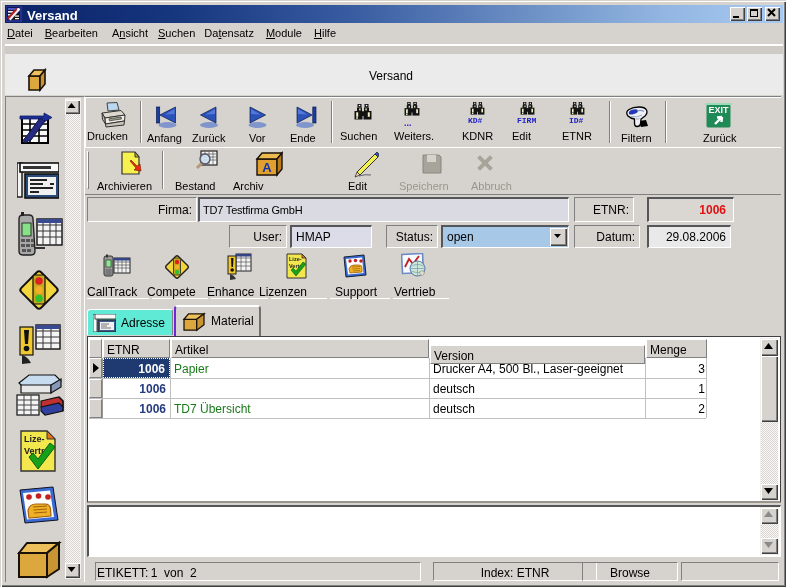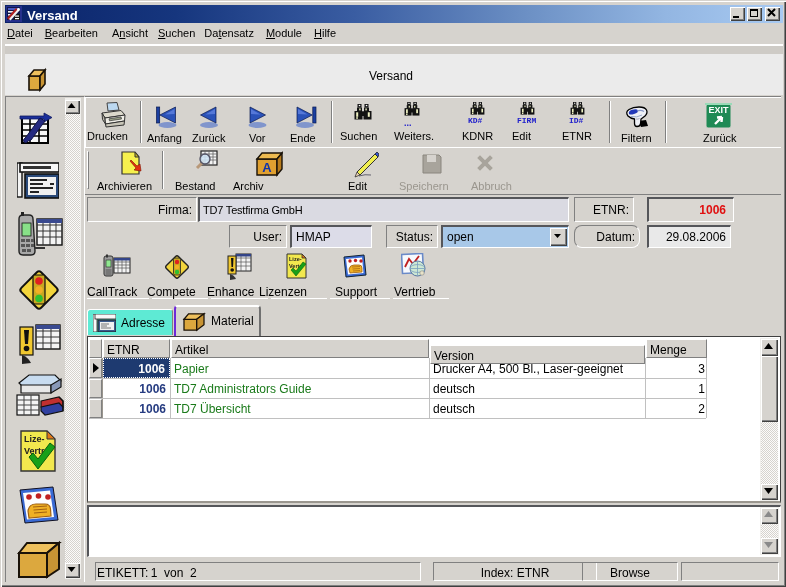--- a/index.html
+++ b/index.html
@@ -349,21 +349,21 @@
     <div class="lbl" style="right:4px; top:4px;">Status:</div>
   </div>
   <div class="abs" style="left:440px; top:224px; width:128px; height:23px; background:#a8c8e8; border-top:2px solid #55565a; border-left:2px solid #55565a; border-bottom:1px solid #fff; border-right:1px solid #fff;">
     <div class="lbl" style="left:4px; top:3px;">open</div>
     <div class="abs btn3d" style="right:1px; top:1px; width:17px; height:18px;">
       <svg width="15" height="16">
             <path d="M4 6 L11 6 L7.5 10 Z" fill="#000"></path>
           </svg>
     </div>
   </div>
-  <div class="abs sunk" style="left:573px; top:224px; width:66px; height:23px; background:#d6d3ce;border-radius:8px;">
+  <div class="abs sunk" style="left:573px; top:224px; width:66px; height:23px; background:#d6d3ce;">
     <div class="lbl" style="right:4px; top:4px;">Datum:</div>
   </div>
   <div class="abs" style="left:646px; top:224px; width:84px; height:23px; background:#e9e9e9; border-top:2px solid #55565a; border-left:2px solid #55565a; border-bottom:1px solid #fff; border-right:1px solid #fff;">
     <div class="lbl" style="right:4px; top:3px;">29.08.2006</div>
   </div>
 </div>
 
 <div id="modules" class="abs" style="left:84px; top:250px; width:700px; height:52px; font-size:12px;">
 
   <svg class="abs" style="left:18px; top:3px;" width="28" height="24" viewBox="0 0 28 24">
@@ -486,21 +486,20 @@
   <div class="abs" style="left:15px; top:21px; width:67px; height:20px; background:#1e3a70; border:1px dotted #fff;">
     <div class="lbl" style="right:4px; top:3px; color:#fff; font-weight:bold;">1006</div>
   </div>
   <div class="lbl" style="left:86px; top:25px; color:#1a7a1a;">Papier</div>
   <div class="lbl" style="left:345px; top:25px;">Drucker A4, 500 Bl., Laser-geeignet</div>
   <div class="lbl" style="left:558px; top:25px; width:59px; text-align:right;">3</div>
   <div class="abs" style="left:1px; top:41px; width:617px; height:1px; background:#c0c0c0;"></div>
 
   <div class="abs raise" style="left:1px; top:42px; width:13px; height:19px; background:#d6d3ce;"></div>
   <div class="lbl" style="left:15px; top:45px; width:63px; text-align:right; color:#253b80; font-weight:bold;">1006</div>
-  <div class="lbl" style="left:86px; top:45px; color:#1a7a1a;">TD7 Administrators Guide</div>
   <div class="lbl" style="left:345px; top:45px;">deutsch</div>
   <div class="lbl" style="left:558px; top:45px; width:59px; text-align:right;">1</div>
   <div class="abs" style="left:1px; top:61px; width:617px; height:1px; background:#c0c0c0;"></div>
 
   <div class="abs raise" style="left:1px; top:62px; width:13px; height:19px; background:#d6d3ce;"></div>
   <div class="lbl" style="position:absolute; left:15px; top:65px; width:63px; text-align:right; color:#253b80; font-weight:bold;">1006</div>
   <div class="lbl" style="left:86px; top:65px; color:#1a7a1a;">TD7 Übersicht</div>
   <div class="lbl" style="left:345px; top:65px;">deutsch</div>
   <div class="lbl" style="left:558px; top:65px; width:59px; text-align:right;">2</div>
   <div class="abs" style="left:1px; top:81px; width:617px; height:1px; background:#c0c0c0;"></div>

